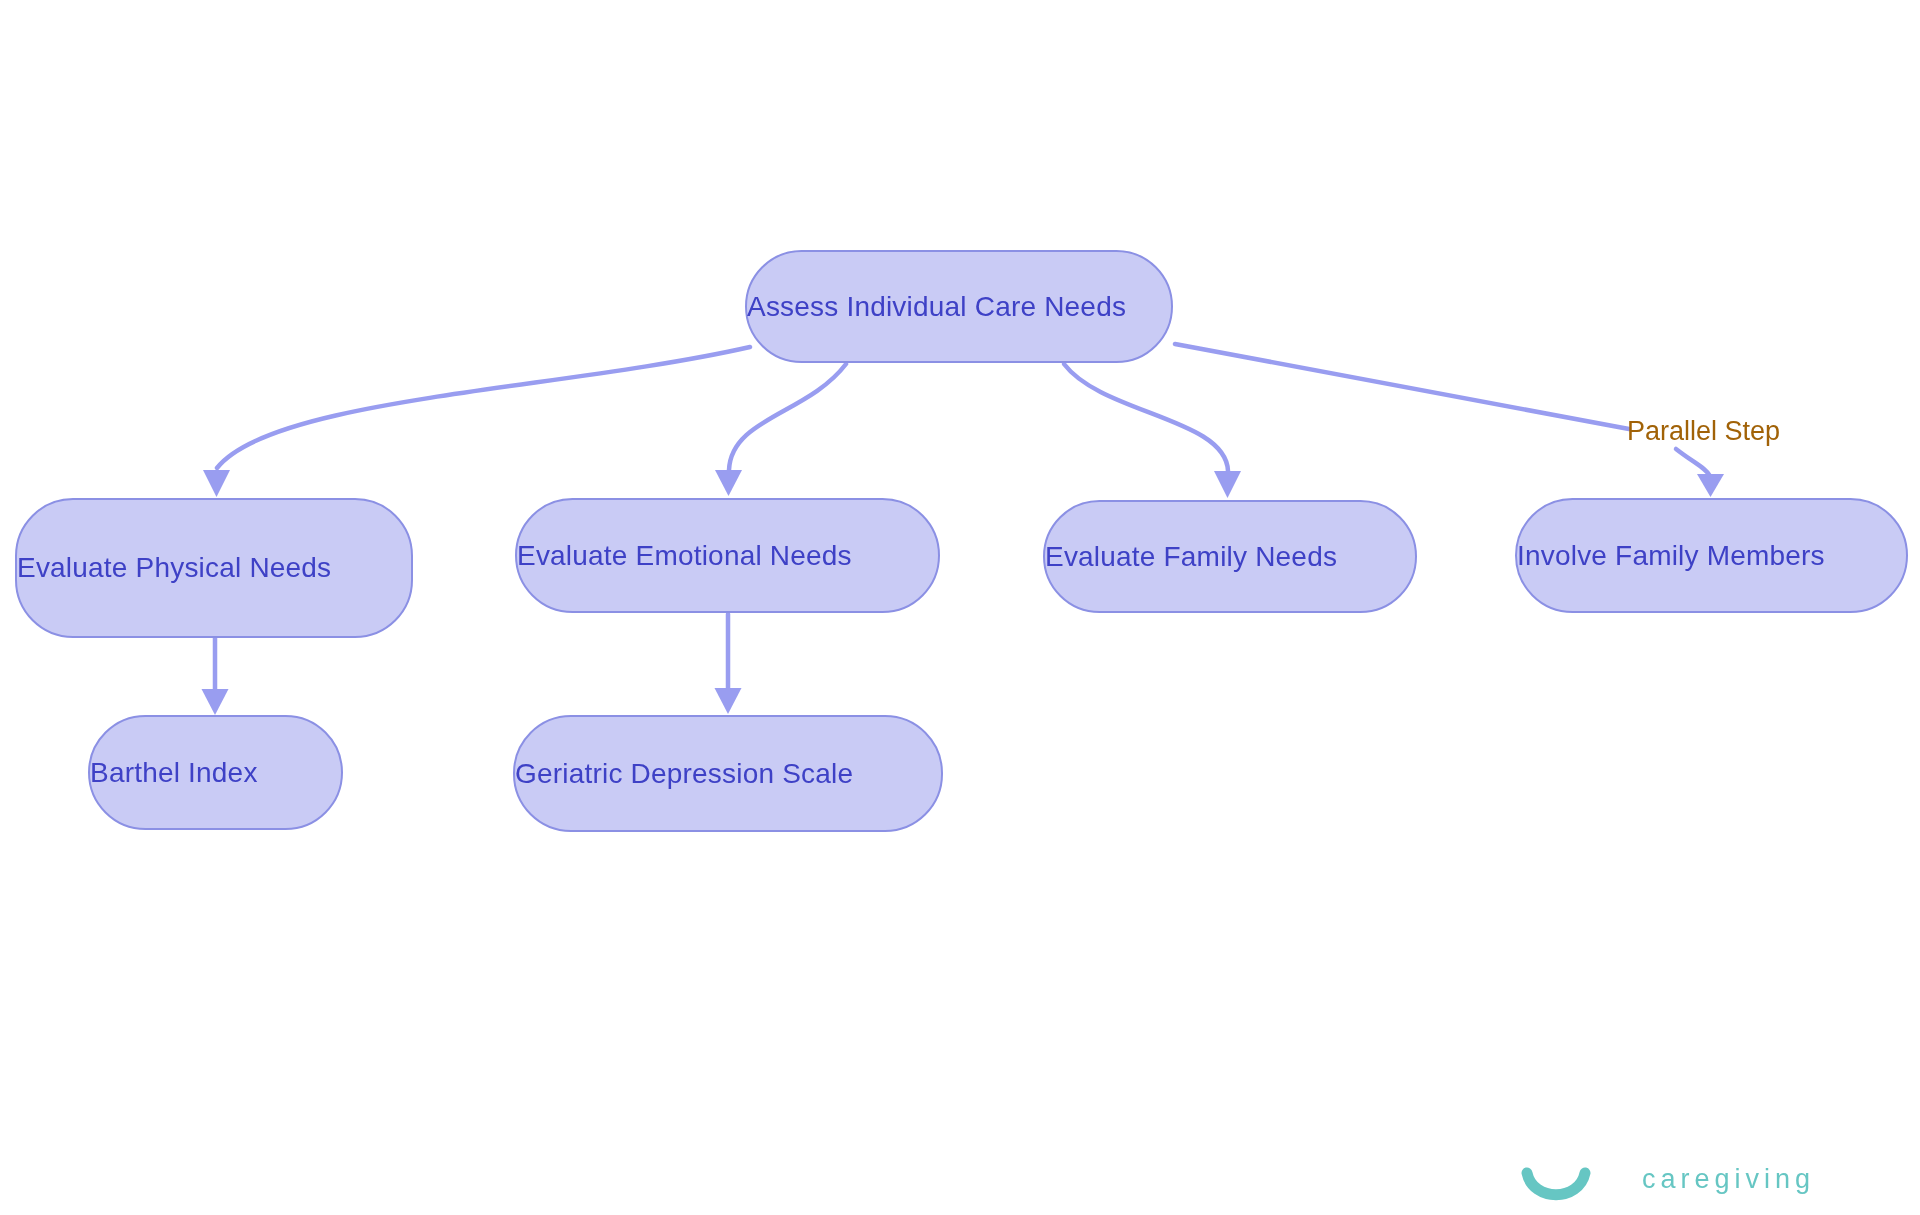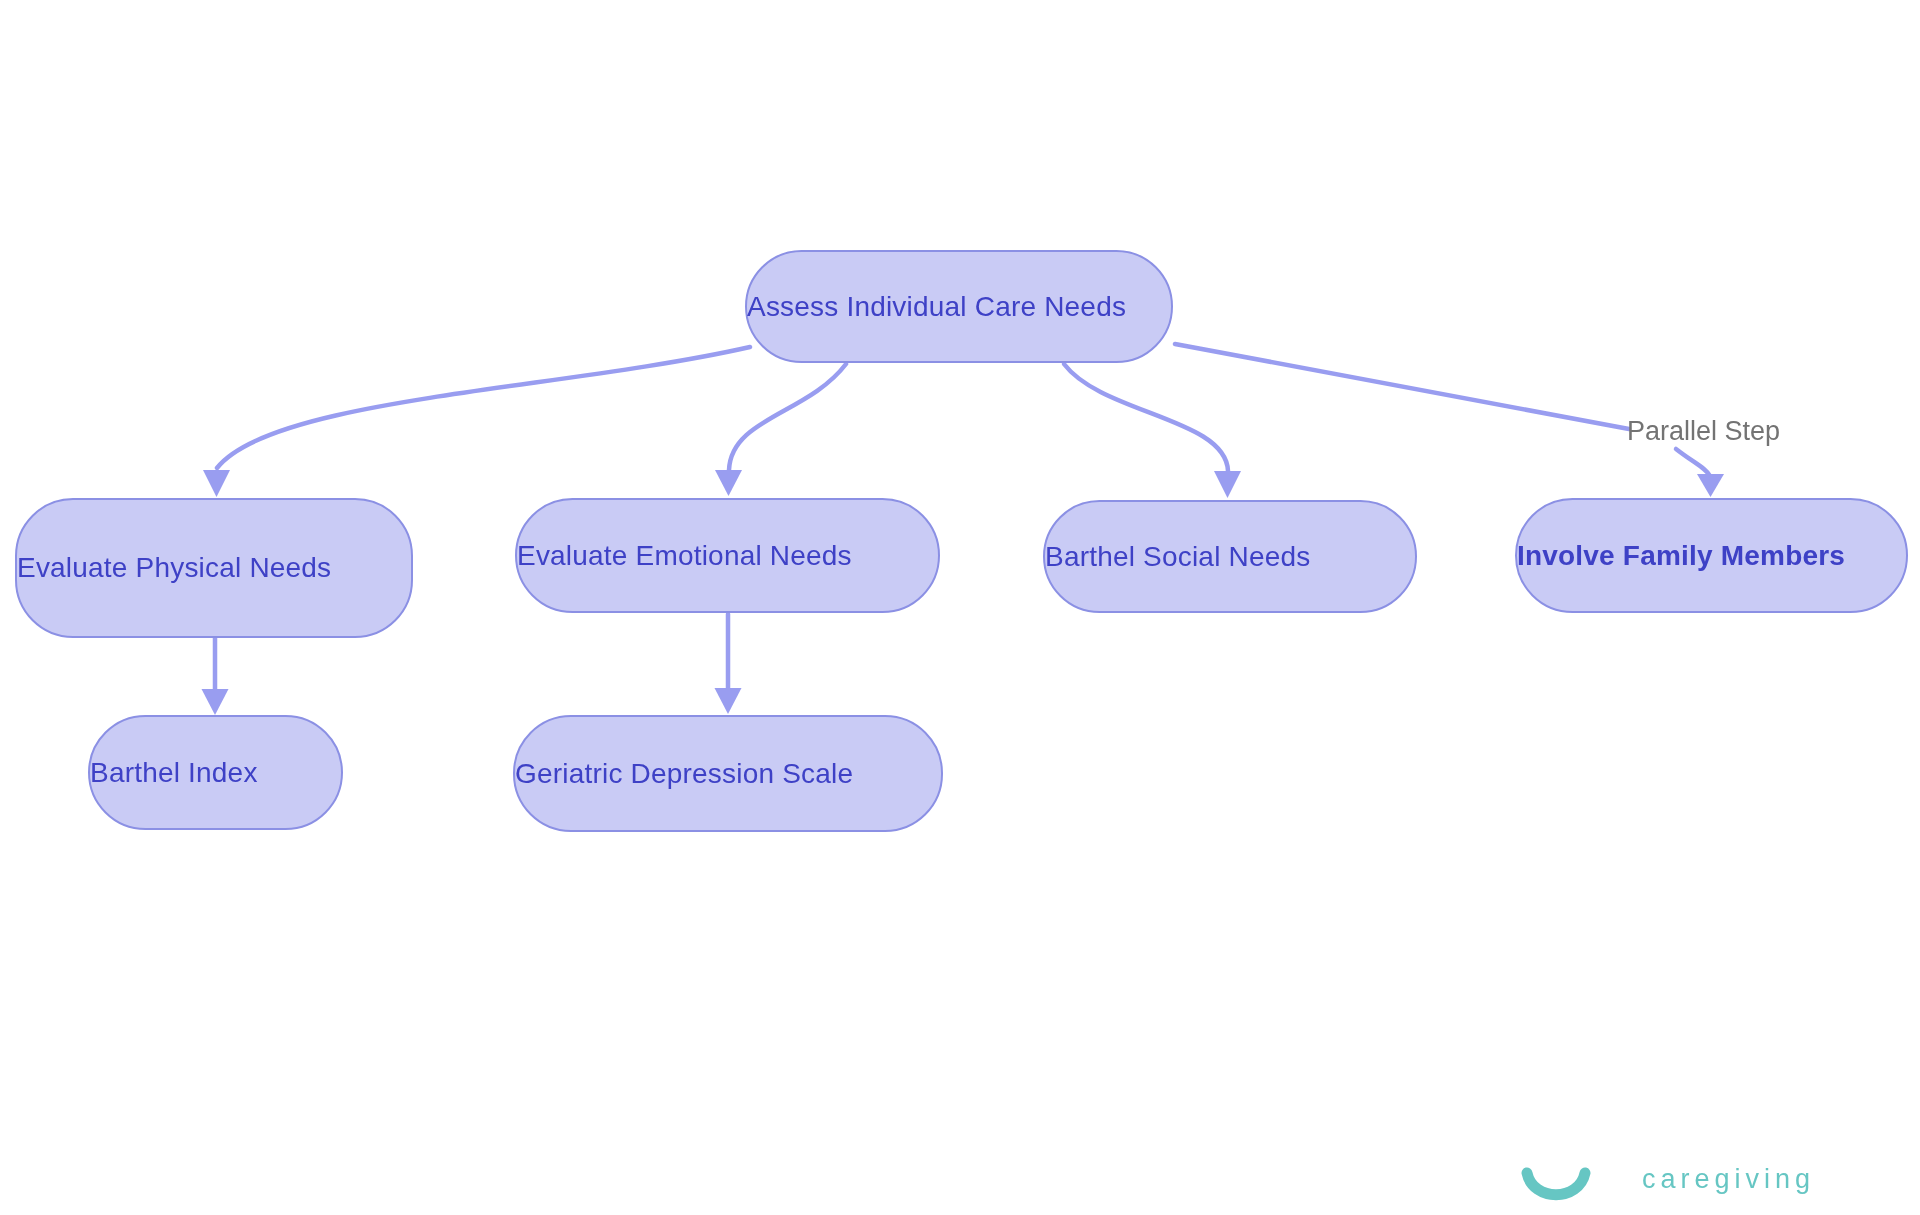--- a/index.html
+++ b/index.html
@@ -43,30 +43,30 @@
     justify-content: flex-start;
     text-align: center;
     color: #3e41c6;
     font-size: 28px;
     letter-spacing: 0.2px;
   }
   #node-assess    { left: 745px;  top: 250px; width: 428px; height: 113px; }
   #node-physical  { left: 15px;   top: 498px; width: 398px; height: 140px; }
   #node-emotional { left: 515px;  top: 498px; width: 425px; height: 115px; }
   #node-social    { left: 1043px; top: 500px; width: 374px; height: 113px; }
-  #node-involve   { left: 1515px; top: 498px; width: 393px; height: 115px; font-weight: bold; }
+  #node-involve   { left: 1515px; top: 498px; width: 393px; height: 115px; }
   #node-barthel   { left: 88px;   top: 715px; width: 255px; height: 115px; }
   #node-gds       { left: 513px;  top: 715px; width: 430px; height: 117px; }
 
   .edge-label {
     position: absolute;
     left: 1627px;
     top: 416px;
     font-size: 27px;
-    color: #737373;
+    color: #a16207;
     white-space: nowrap;
   }
 
   .logo {
     position: absolute;
     left: 1420px;
     top: 1100px;
     width: 470px;
     height: 110px;
   }
@@ -142,21 +142,21 @@
   <div class="node" id="node-assess">
     <span>Assess Individual Care Needs</span>
   </div>
   <div class="node" id="node-physical">
     <span>Evaluate Physical Needs</span>
   </div>
   <div class="node" id="node-emotional">
     <span>Evaluate Emotional Needs</span>
   </div>
   <div class="node" id="node-social">
-    <span>Barthel Social Needs</span>
+    <span>Evaluate Family Needs</span>
   </div>
   <div class="node" id="node-involve">
     <span>Involve Family Members</span>
   </div>
   <div class="node" id="node-barthel">
     <span>Barthel Index</span>
   </div>
   <div class="node" id="node-gds">
     <span>Geriatric Depression Scale</span>
   </div>

